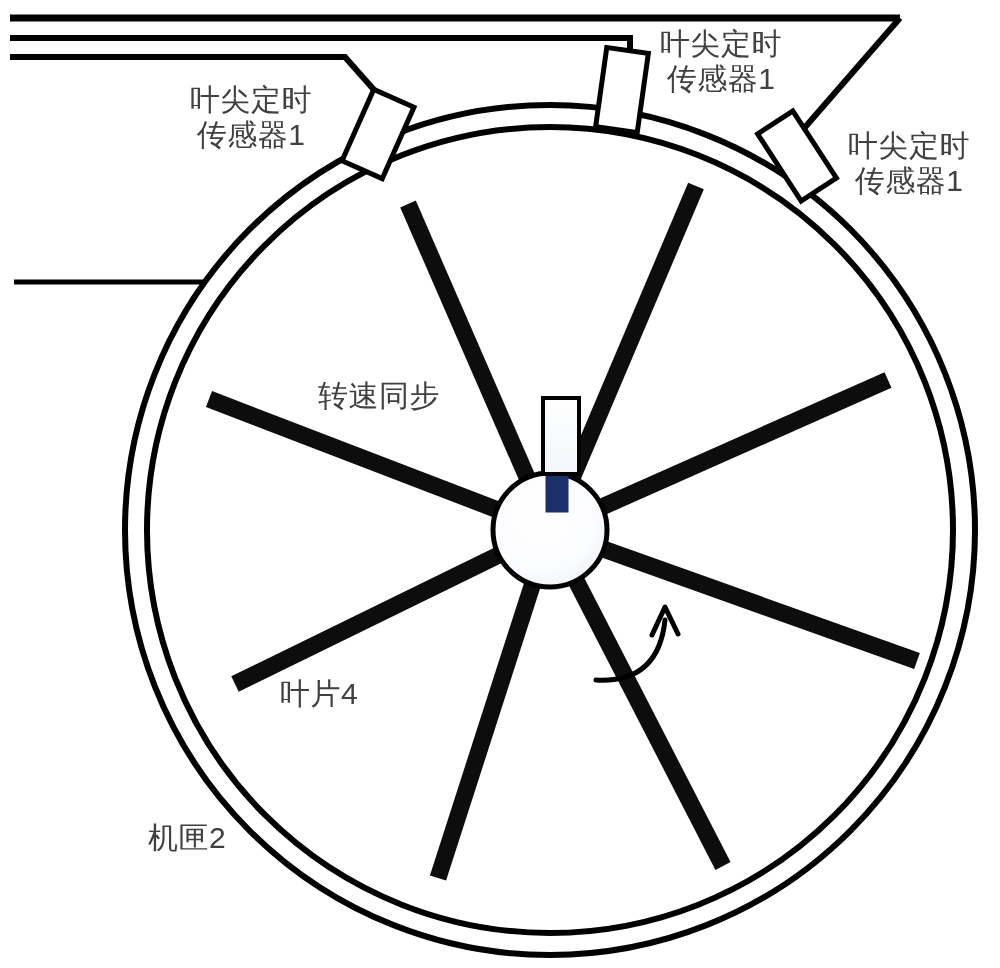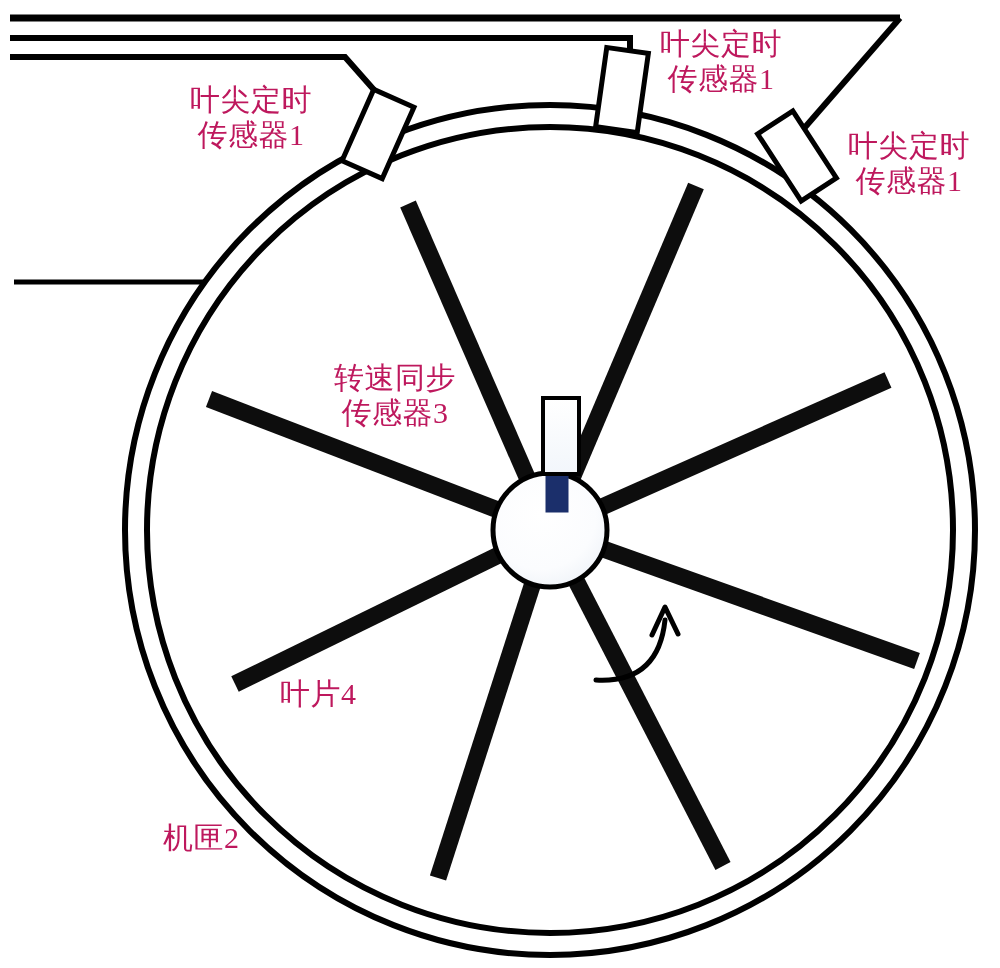--- a/index.html
+++ b/index.html
@@ -20,36 +20,36 @@
   svg#scene {
     position: absolute;
     left: 0;
     top: 0;
     width: 1000px;
     height: 968px;
     display: block;
   }
   .lbl {
     position: absolute;
-    font-family: Liberation Serif, serif;
-    color: #be185d;
+    font-family: Liberation Sans, sans-serif;
+    color: #404040;
     white-space: nowrap;
     line-height: 1.18;
     letter-spacing: 0.5px;
     font-size: 30px;
     text-align: center;
     user-select: none;
   }
   .lbl .ln { display: block; }
   #lbl-sensor-left   { left: 190px; top: 82px;  }
   #lbl-sensor-top    { left: 660px; top: 26px;  }
   #lbl-sensor-right  { left: 848px; top: 128px; }
-  #lbl-speed-sensor  { left: 318px; top: 360px; margin-left: 16px; }
+  #lbl-speed-sensor  { left: 318px; top: 378px; }
   #lbl-blade         { left: 280px; top: 676px; }
-  #lbl-casing        { left: 163px; top: 820px; text-align: center; }
+  #lbl-casing        { left: 148px; top: 820px; text-align: center; }
 </style>
 </head>
 <body>
 
 <div id="diagram-root">
 
   <svg id="scene" viewBox="0 0 1000 968">
     <defs>
       <radialGradient id="hubGrad" cx="42%" cy="36%" r="78%">
         <stop offset="0%" stop-color="#ffffff"></stop>
@@ -136,21 +136,20 @@
     <span class="ln">传感器1</span>
   </div>
 
   <div class="lbl" id="lbl-sensor-right">
     <span class="ln">叶尖定时</span>
     <span class="ln">传感器1</span>
   </div>
 
   <div class="lbl" id="lbl-speed-sensor">
     <span class="ln">转速同步</span>
-    <span class="ln">传感器3</span>
   </div>
 
   <div class="lbl" id="lbl-blade">
     <span class="ln">叶片4</span>
   </div>
 
   <div class="lbl" id="lbl-casing">
     <span class="ln">机匣2</span>
   </div>
 

